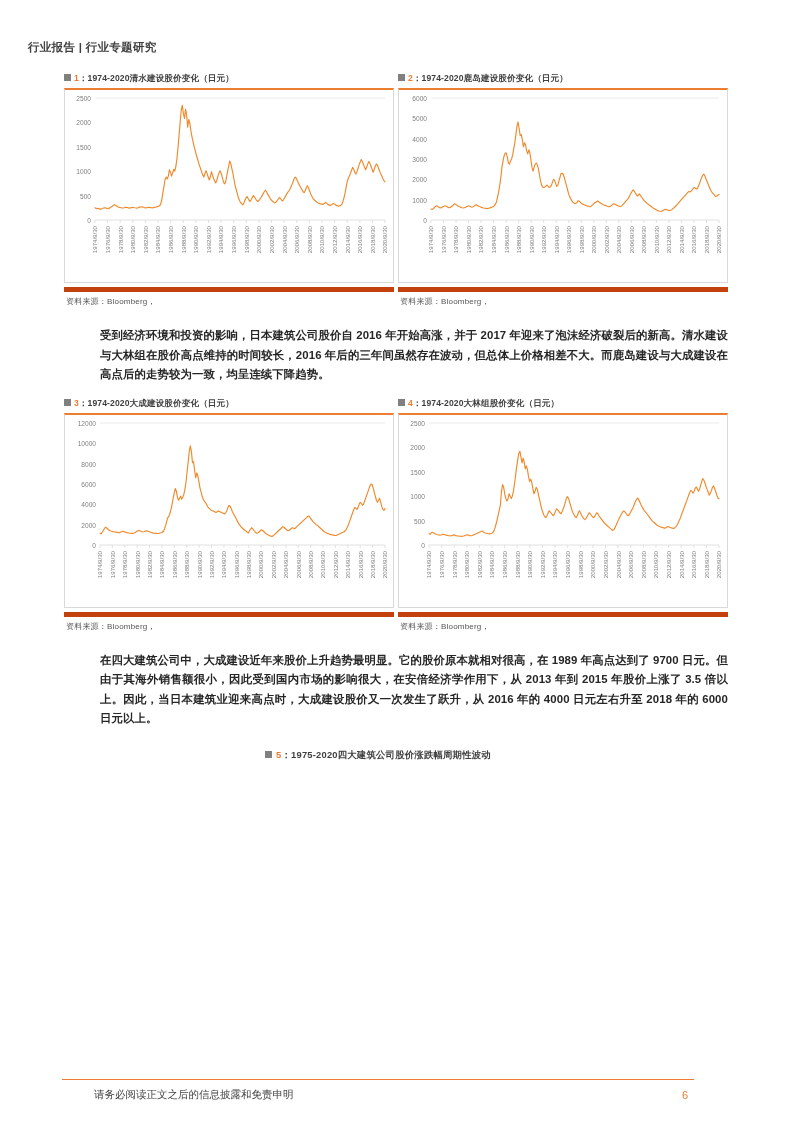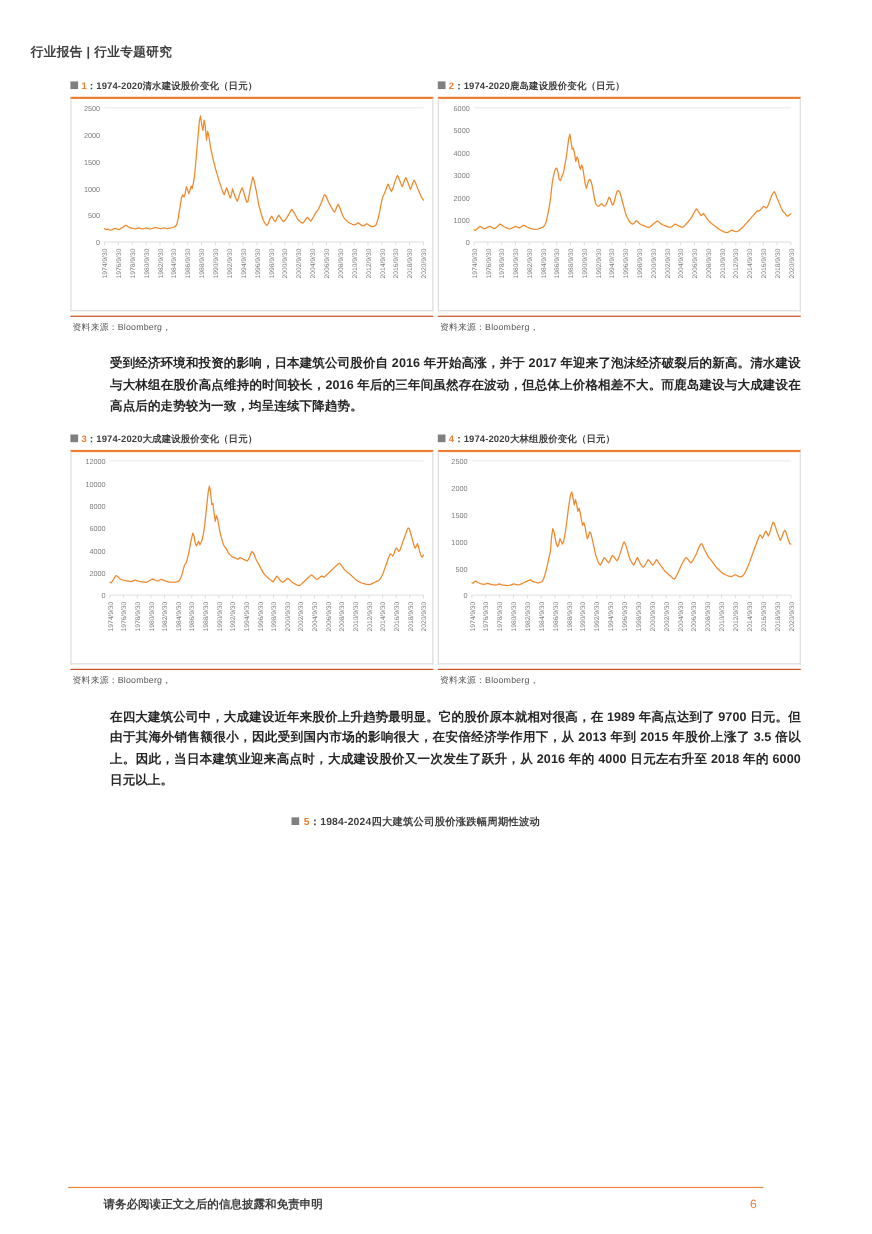--- a/index.html
+++ b/index.html
@@ -72,21 +72,21 @@
   }
   .fig-plotwrap {
     position: relative;
     height: 192px;
     overflow: hidden;
   }
   .fig-source {
     font-size: 8px;
     color: #555;
     padding: 4px 0 0 2px;
-    border-top: 1px solid #c2410c;
+    border-top: 5px solid #c2410c;
     margin-top: 4px;
     line-height: 12px;
     letter-spacing: .2px;
   }
 
   
   .chart-svg { display: block; }
 
   
   .body-text {
@@ -129,21 +129,20 @@
     border-top: 1.6px solid #ED7D31;
     padding-top: 8px;
     display: flex;
     justify-content: space-between;
     align-items: center;
   }
   .footer-note {
     font-size: 10.5px;
     color: #3f3f3f;
     margin-left: 32px;
-    font-weight: bold;
   }
   .footer-page {
     font-size: 11px;
     color: #ED7D31;
     font-weight: normal;
     margin-right: 6px;
   }
 </style>
 </head>
 <body>
@@ -440,21 +439,21 @@
         </div>
       </div>
       <div class="fig-source">资料来源：Bloomberg，</div>
     </div>
 
   </div>
 
   <p class="body-text">在四大建筑公司中，大成建设近年来股价上升趋势最明显。它的股价原本就相对很高，在 1989 年高点达到了 9700 日元。但由于其海外销售额很小，因此受到国内市场的影响很大，在安倍经济学作用下，从 2013 年到 2015 年股价上涨了 3.5 倍以上。因此，当日本建筑业迎来高点时，大成建设股价又一次发生了跃升，从 2016 年的 4000 日元左右升至 2018 年的 6000 日元以上。</p>
 
   <div class="fig5-caption">
-    <span class="fig-square"></span><span class="fig-num">5</span><span>：</span><span>1984-2024</span><span>四大建筑公司股价涨跌幅周期性波动</span>
+    <span class="fig-square"></span><span class="fig-num">5</span><span>：</span><span>1975-2020</span><span>四大建筑公司股价涨跌幅周期性波动</span>
   </div>
   <div class="fig5-blank"></div>
 
   <div class="doc-footer">
     <span class="footer-note">请务必阅读正文之后的信息披露和免责申明</span>
     <span class="footer-page">6</span>
   </div>
 
 </div>
 

